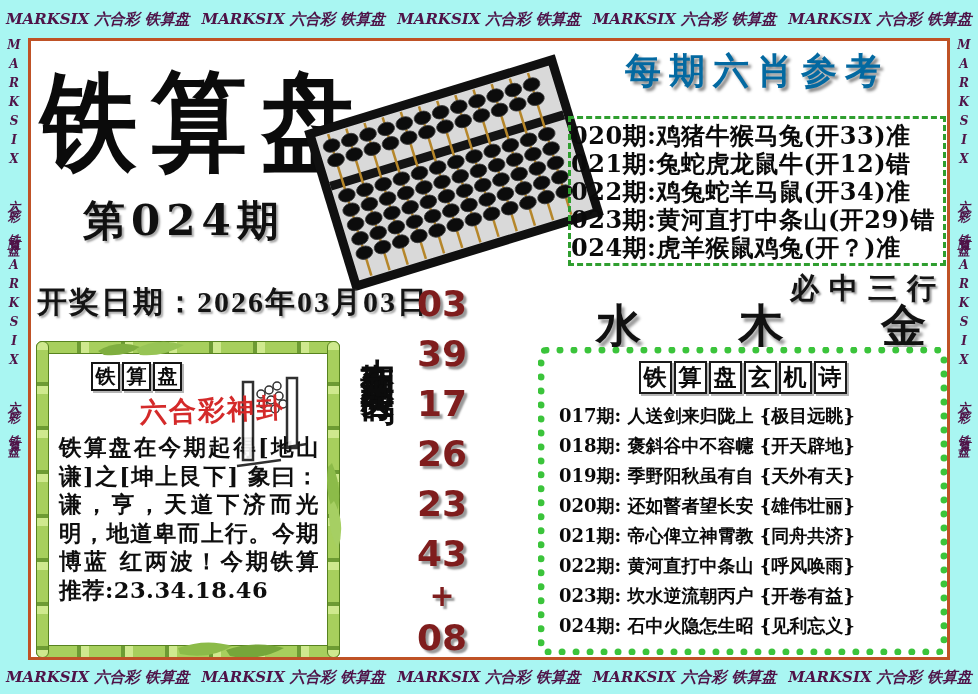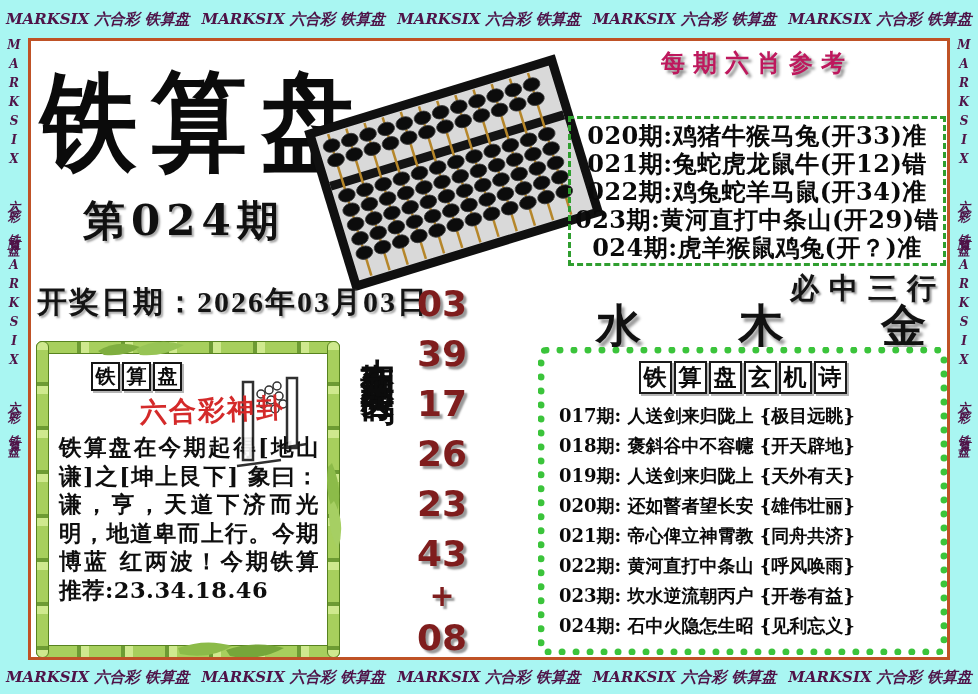--- a/index.html
+++ b/index.html
@@ -42,31 +42,31 @@
     font-family:"DejaVu Serif", serif; font-weight:bold;
     font-size:42px; color:#101010; letter-spacing:6px;
     text-shadow:2px 2px 2px #aaa;
   }
 
   .abacus-wrap { position:absolute; left:292px; top:48px; width:262px; height:168px;
     transform:rotate(-17deg); }
 
   .six-xiao-title {
     position:absolute; left:535px; top:6px; width:382px; text-align:center;
-    font-family:Liberation Sans, sans-serif; font-weight:bold; font-size:24px;
-    color:#be185d; letter-spacing:8px; text-shadow:3px 3px 3px #888;
+    font-family:Liberation Sans, sans-serif; font-weight:bold; font-size:36px;
+    color:#0369a1; letter-spacing:8px; text-shadow:3px 3px 3px #888;
   }
   .six-xiao-box {
     position:absolute; left:537px; top:75px; width:378px; height:150px;
     border:3px dashed #2f9e2f; padding-top:3px;
   }
   .six-row {
     font-family:"DejaVu Serif", serif; font-weight:bold;
     font-size:24px; line-height:28px; color:#0a0a0a;
-    text-align:center; white-space:nowrap; letter-spacing:0.5px;
+    text-align:left; white-space:nowrap; letter-spacing:0.5px;
   }
 
   .must-hit-title {
     position:absolute; left:537px; top:228px; width:378px; text-align:right;
     font-family:"DejaVu Serif", serif; font-weight:bold; font-size:29px;
     color:#141414; letter-spacing:10px; text-shadow:2px 2px 2px #999;
   }
   .elements-row {
     position:absolute; left:565px; top:255px; width:330px;
     display:flex; justify-content:space-between;
@@ -240,21 +240,21 @@
       <div class="poem-title-row">
         <div class="poem-title-cell">铁</div>
         <div class="poem-title-cell">算</div>
         <div class="poem-title-cell">盘</div>
         <div class="poem-title-cell">玄</div>
         <div class="poem-title-cell">机</div>
         <div class="poem-title-cell">诗</div>
       </div>
       <div class="poem-row">017期: 人送剑来归陇上 {极目远眺}</div>
       <div class="poem-row">018期: 褒斜谷中不容幰 {开天辟地}</div>
-      <div class="poem-row">019期: 人送剑来归陇上 {天外有天}</div>
+      <div class="poem-row">019期: 季野阳秋虽有自 {天外有天}</div>
       <div class="poem-row">020期: 还如瞽者望长安 {雄伟壮丽}</div>
       <div class="poem-row">021期: 帝心俾立神霄教 {同舟共济}</div>
       <div class="poem-row">022期: 黄河直打中条山 {呼风唤雨}</div>
       <div class="poem-row">023期: 坎水逆流朝丙户 {开卷有益}</div>
       <div class="poem-row">024期: 石中火隐怎生昭 {见利忘义}</div>
     </div>
 
     <div class="draw-date">开奖日期：2026年03月03日</div>
 
     <div class="bamboo-box">

